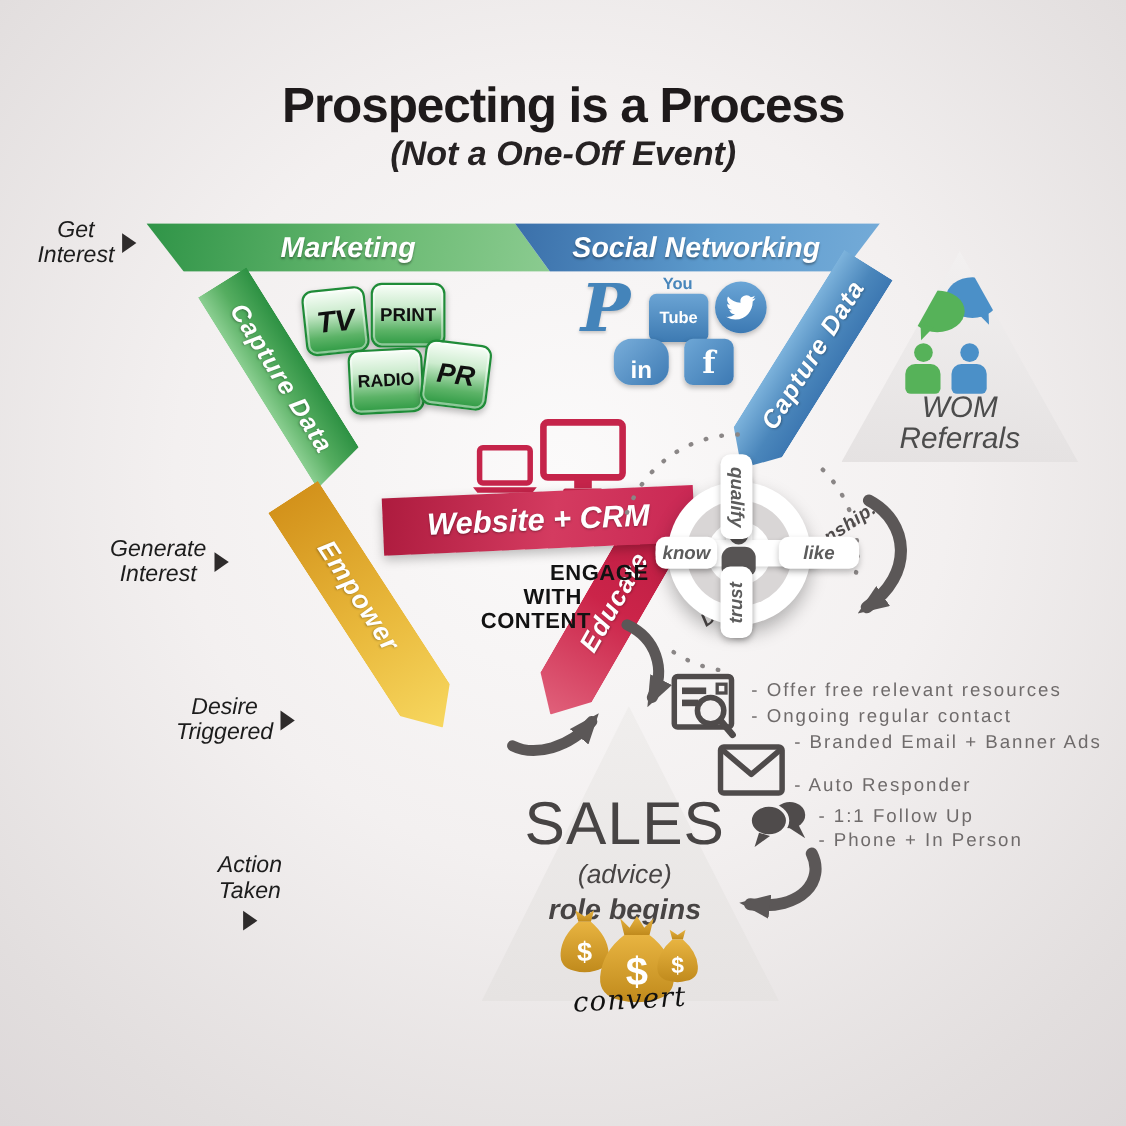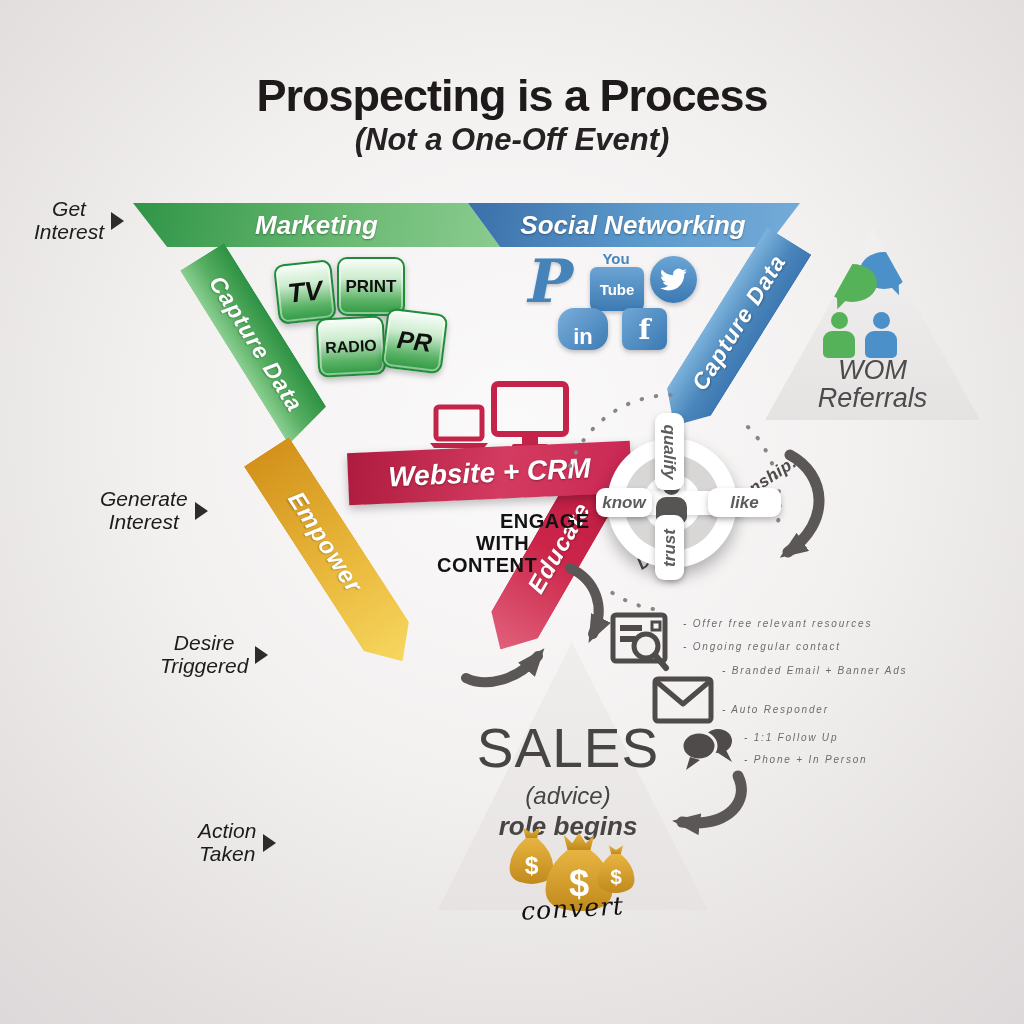--- a/index.html
+++ b/index.html
@@ -107,21 +107,21 @@
   .tab-know{left:4px;top:65px;width:56px;height:29px;}
   .tab-like{left:116px;top:65px;width:73px;height:29px;text-align:center;}
   .tab-trust{left:63px;top:92px;width:29px;height:65px;}
   .tab-trust span{transform:rotate(-90deg);}
   .tperson-head{left:71px;top:55px;width:17px;height:17px;background:#575454;}
   .tperson-body{left:64px;top:74px;width:31px;height:26px;background:#575454;}
   .develop{left:639px;top:556px;width:200px;transform:rotate(-34deg);transform-origin:0 50%;
     font-style:italic;font-weight:bold;font-size:17px;color:#4f4b4b;letter-spacing:.5px;}
 
   
-  .tactic-line{font-style:italic;font-size:10px;letter-spacing:1.8px;color:#6f6b6b;white-space:nowrap;text-align:right;}
+  .tactic-line{font-size:17px;letter-spacing:1.8px;color:#6f6b6b;white-space:nowrap;text-align:right;}
 
   
   .sales-tri{left:438px;top:642px;width:270px;height:268px;
     clip-path:polygon(49.5% 0,0 100%,100% 100%);
     background:linear-gradient(180deg,#f0eeed,#e6e3e2);filter:drop-shadow(0 6px 12px rgba(0,0,0,.12));}
   .sales-txt{left:468px;top:716px;width:200px;text-align:center;color:#474444;}
   .sales-l1{font-weight:normal;font-size:55px;letter-spacing:1px;}
   .sales-l2{font-style:italic;font-size:24px;margin-top:2px;}
   .sales-l3{font-style:italic;font-weight:bold;font-size:26px;margin-top:1px;}
 
@@ -326,18 +326,18 @@
     <div class="marker"></div>
   </div>
   <div class="abs stageLabel" style="left:100px;top:488px;">
     <div class="txt"><span>Generate</span><br><span>Interest</span></div>
     <div class="marker"></div>
   </div>
   <div class="abs stageLabel" style="left:160px;top:632px;">
     <div class="txt"><span>Desire</span><br><span>Triggered</span></div>
     <div class="marker"></div>
   </div>
-  <div class="abs stageLabel" style="left:198px;top:820px;">
+  <div class="abs stageLabel" style="left:198px;top:776px;flex-direction:column;">
     <div class="txt"><span>Action</span><br><span>Taken</span></div>
     <div class="marker"></div>
   </div>
 
 </div>
 
 </body></html>

